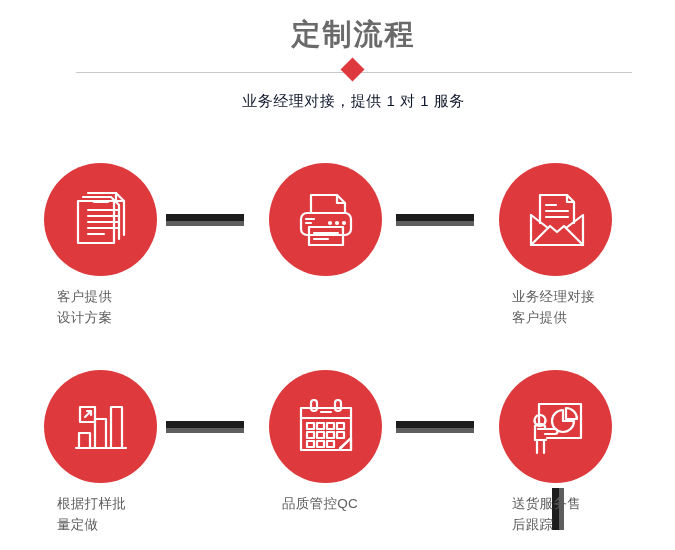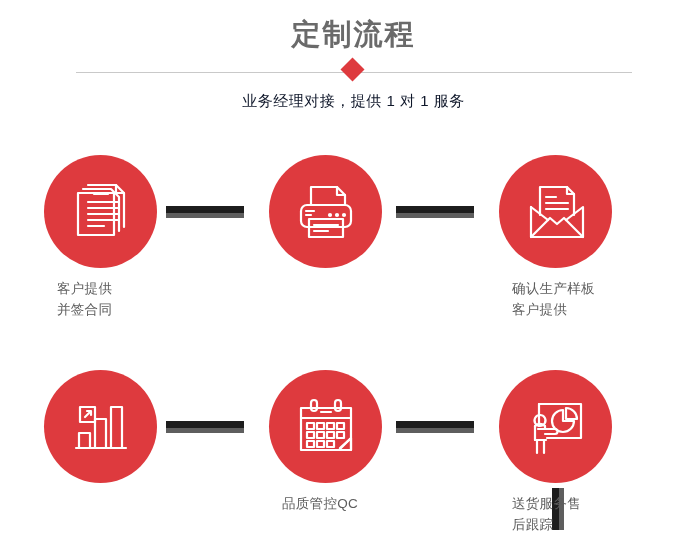--- a/index.html
+++ b/index.html
@@ -81,21 +81,21 @@
     top: 150px;
     width: 675px;
     height: 400px;
   }
   .row {
     position: absolute;
     left: 0;
     width: 675px;
     height: 190px;
   }
-  #row-1 { top: 0px; }
+  #row-1 { top: 8px; }
   #row-2 { top: 215px; }
 
   .step {
     position: absolute;
     top: 0;
     width: 200px;
     height: 190px;
   }
   .step.col-0 { left: 0px; }
   .step.col-1 { left: 225px; }
@@ -212,21 +212,21 @@
             <line x1="18" y1="21" x2="48" y2="21"></line>
             <line x1="18" y1="27" x2="48" y2="27"></line>
             <line x1="18" y1="33" x2="48" y2="33"></line>
             <line x1="18" y1="39" x2="48" y2="39"></line>
             <line x1="18" y1="45" x2="34" y2="45"></line>
           </svg>
         </div>
       </div>
       <div class="caption">
         <span>客户提供</span>
-        <span class="line2">并签合同</span>
+        <span class="line2">设计方案</span>
       </div>
     </div>
 
     <div class="h-connector seg-0">
       <div class="bar-dark"></div>
       <div class="bar-shadow"></div>
     </div>
 
     <div class="step col-1">
       <div class="circle">
@@ -262,21 +262,21 @@
             <line x1="21" y1="16" x2="31" y2="16"></line>
             <line x1="21" y1="22" x2="43" y2="22"></line>
             <line x1="21" y1="28" x2="43" y2="28"></line>
             <path d="M6 26 V56 H58 V26 L41 39"></path>
             <path d="M6 26 L23 39"></path>
             <path d="M6 56 L25 37 L32 43 L39 37 L58 56"></path>
           </svg>
         </div>
       </div>
       <div class="caption">
-        <span>确认生产样板</span>
+        <span>业务经理对接</span>
         <span class="line2">客户提供</span>
       </div>
     </div>
   </div>
 
   <div id="v-connector">
     <div class="vbar-dark"></div>
     <div class="vbar-shadow"></div>
   </div>
 
@@ -288,20 +288,24 @@
           <svg width="60" height="60" viewBox="0 0 60 60" fill="none" stroke="#ffffff" stroke-width="2.2" stroke-linejoin="round" stroke-linecap="round">
             <rect x="9" y="10" width="15" height="15"></rect>
             <path d="M14 20 L19.5 14.5"></path>
             <path d="M16 14 H20 V18"></path>
             <rect x="8" y="36" width="11" height="15"></rect>
             <rect x="24" y="22" width="11" height="29"></rect>
             <rect x="40" y="10" width="11" height="41"></rect>
             <line x1="5" y1="51" x2="55" y2="51"></line>
           </svg>
         </div>
+      </div>
+      <div class="caption">
+        <span>根据打样批</span>
+        <span class="line2">量定做</span>
       </div>
     </div>
 
     <div class="h-connector seg-0">
       <div class="bar-dark"></div>
       <div class="bar-shadow"></div>
     </div>
 
     <div class="step col-1">
       <div class="circle">

